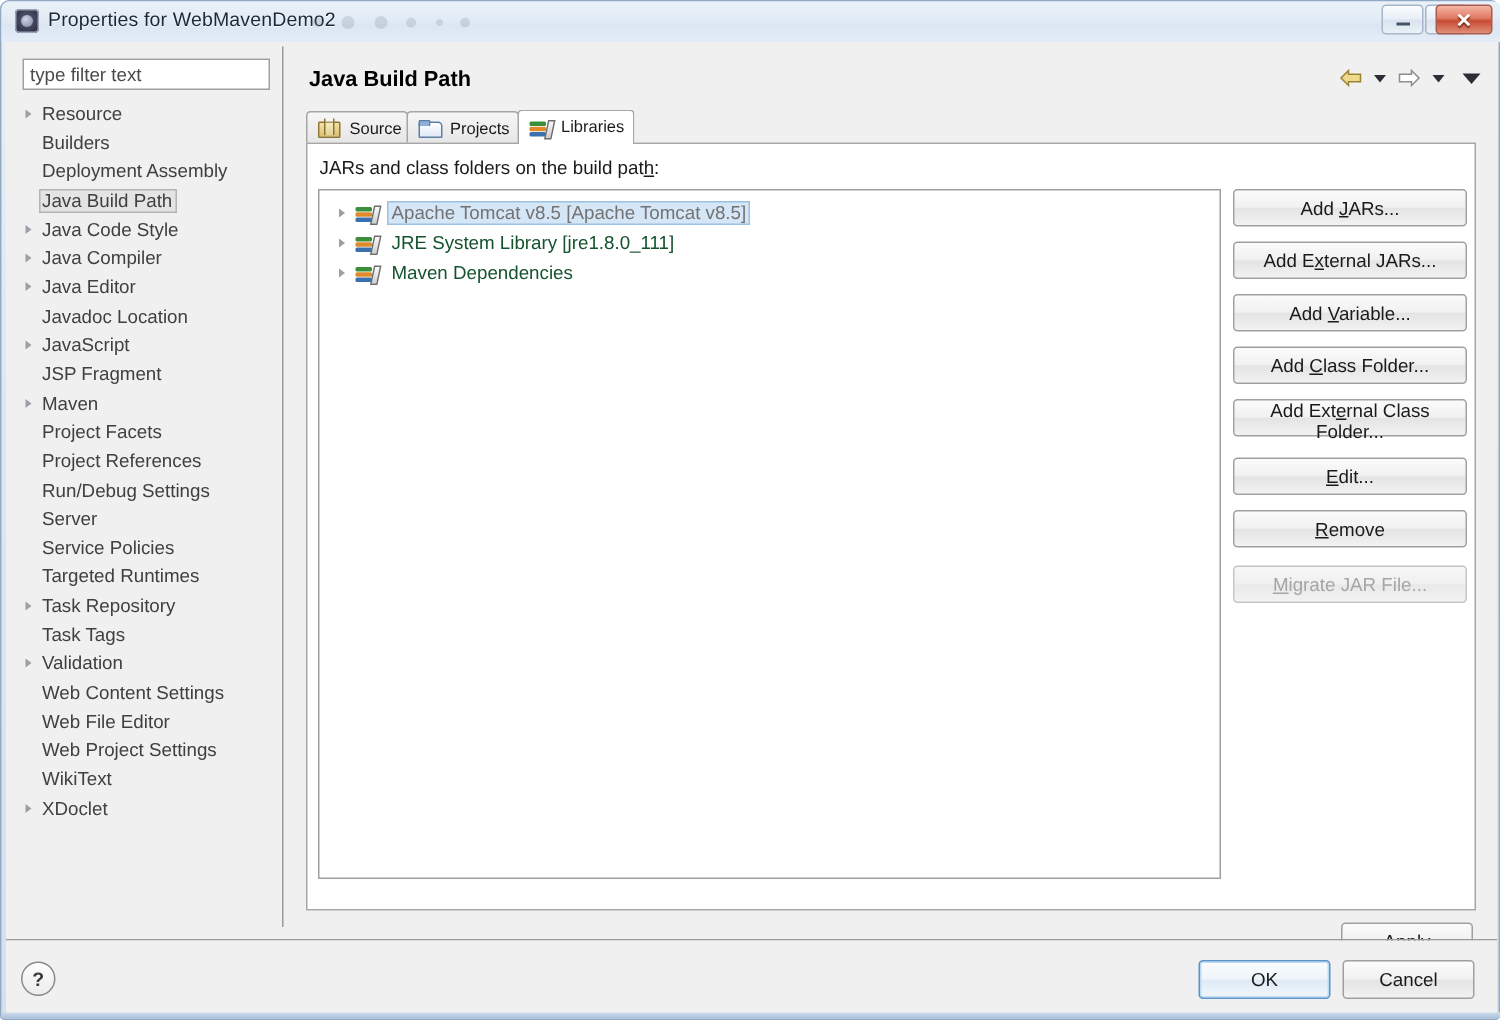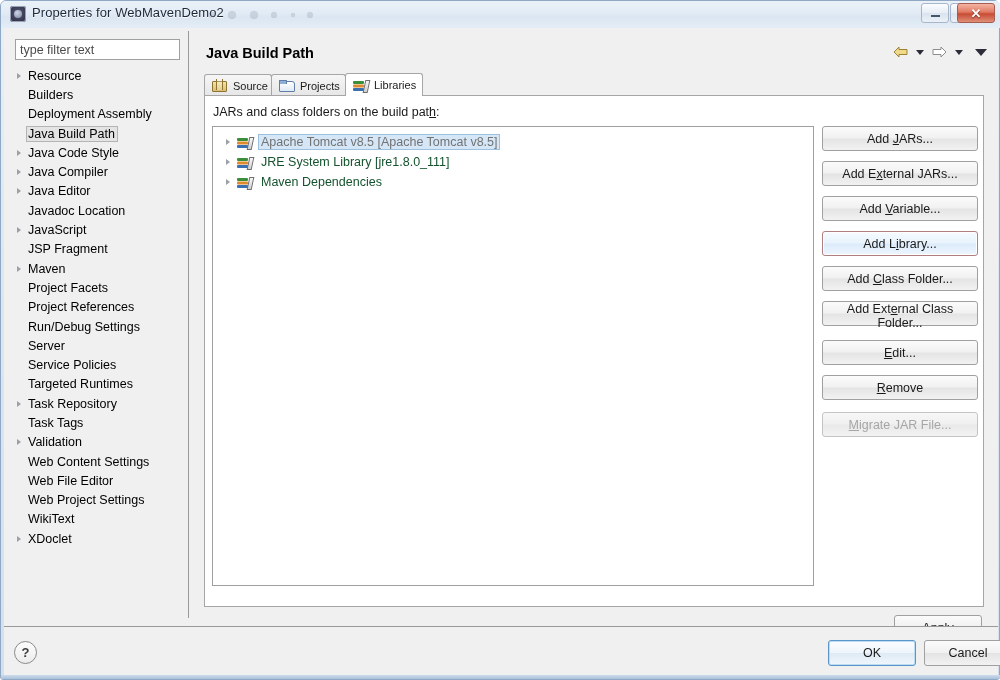--- a/index.html
+++ b/index.html
@@ -134,21 +134,21 @@
     display: flex; align-items: center; justify-content: center;
   }
   .nav-arrow.has:before {
     content:"";
     width: 0; height: 0;
     border-left: 4px solid #9aa0a6;
     border-top: 3.5px solid transparent;
     border-bottom: 3.5px solid transparent;
   }
   .nav-label {
-    font-size: 12.5px; color: #000000;
+    font-size: 12.5px; color: #404040;
     padding: 1px 3px 1px 2px;
     line-height: 14px;
   }
   .nav-row.selected .nav-label {
     background: #e4e4e4;
     border: 1px solid #b4b4b4;
     padding: 0px 2px 0px 1px;
   }
 
   
@@ -398,21 +398,20 @@
     font-size: 13px; color: #3a3a3a; font-weight: bold;
   }
   .footbtn {
     position: absolute; top: 13px;
     width: 88px; height: 26px;
     box-sizing: border-box;
     border: 1px solid #a0a0a0; border-radius: 3px;
     background: linear-gradient(180deg,#fbfbfb 0%, #f1f1f1 48%, #e4e4e4 52%, #f2f2f2 100%);
     font-family: "Liberation Sans", sans-serif; font-size: 12.5px; color:#1a1a1a;
     cursor: default;
-    margin-left: 29px;
   }
   #ok-btn {
     left: 795px;
     border: 1px solid #5a94c8;
     box-shadow: inset 0 0 0 1px #bcdcf4;
     background: linear-gradient(180deg,#fbfdff 0%, #eef5fb 48%, #dfeaf4 52%, #f0f7fd 100%);
   }
   #cancel-btn { left: 891px; }
 
   
@@ -609,21 +608,20 @@
               <span class="jar-arrow"></span>
               <span class="jar-ico"></span>
               <span class="jar-label">Maven Dependencies</span>
             </div>
           </div>
 
         <div id="side-buttons">
             <button class="sbtn"><span>Add <u>J</u>ARs...</span></button>
             <button class="sbtn"><span>Add E<u>x</u>ternal JARs...</span></button>
             <button class="sbtn"><span>Add <u>V</u>ariable...</span></button>
-            <button class="sbtn focused"><span>Add L<u>i</u>brary...</span></button>
             <button class="sbtn"><span>Add <u>C</u>lass Folder...</span></button>
             <button class="sbtn"><span>Add Ext<u>e</u>rnal Class Folder...</span></button>
             <button class="sbtn gap-lg"><span><u>E</u>dit...</span></button>
             <button class="sbtn"><span><u>R</u>emove</span></button>
             <button class="sbtn disabled gap-md" disabled=""><span><u>M</u>igrate JAR File...</span></button>
           </div>
       </div>
 
       <button id="apply-btn">
         <span><u>A</u>pply</span>

